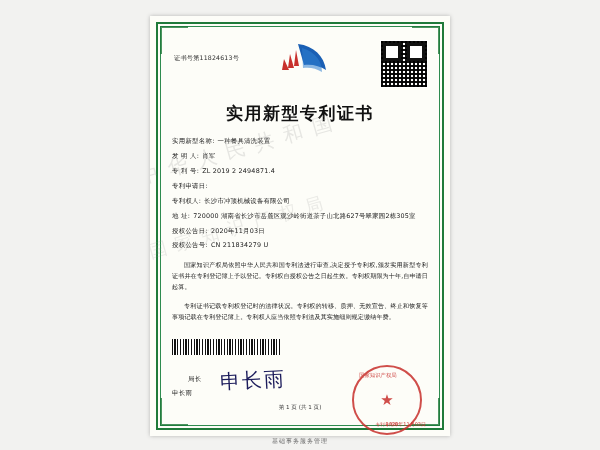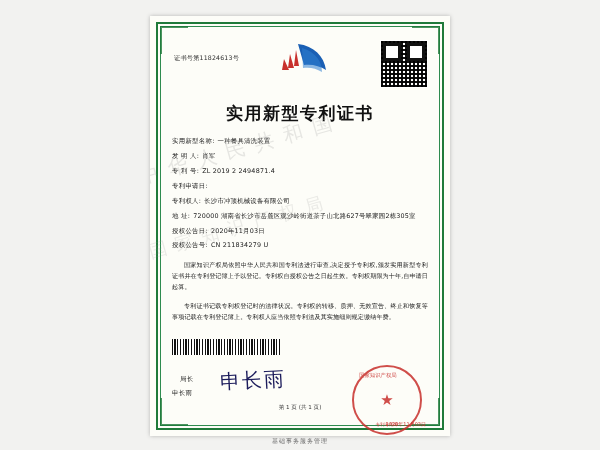--- a/index.html
+++ b/index.html
@@ -160,21 +160,21 @@
       #111 0 1px,#fff 1px 2px,#111 2px 4px,#fff 4px 5px,
       #111 5px 6px,#fff 6px 8px,#111 8px 9px,#fff 9px 11px);
   }
 
   .signblock{
     position:relative;
     margin-top:10px;
     height:64px;
   }
   .sign-label{
-    position:absolute;left:8px;top:10px;
+    position:absolute;left:16px;top:10px;
     font-size:6.4px;color:#1a1a1a;letter-spacing:.3px;
   }
   .sign-label2{
     position:absolute;left:0;top:24px;
     font-size:6.4px;color:#1a1a1a;letter-spacing:.3px;
   }
   .signature{
     position:absolute;left:48px;top:2px;
     font-family:"DejaVu Serif", serif;
     font-size:20px;

